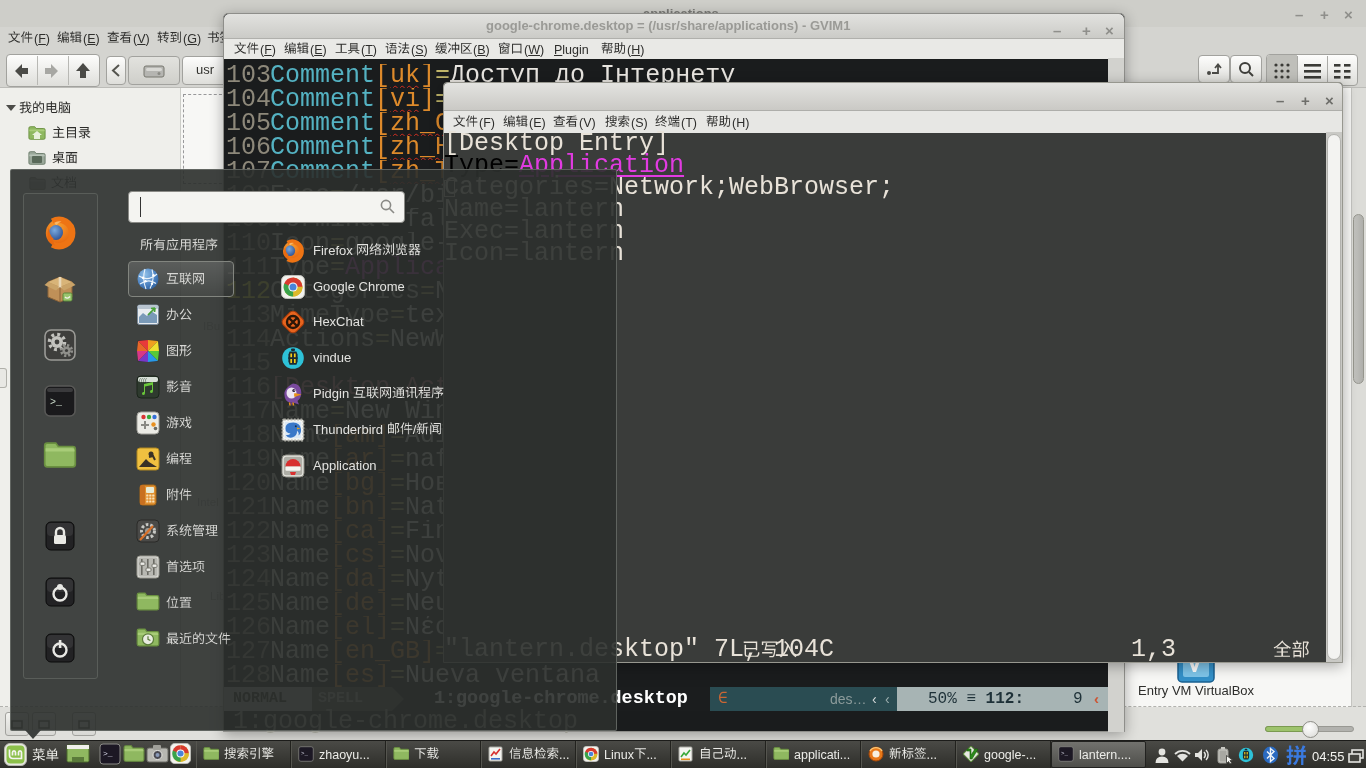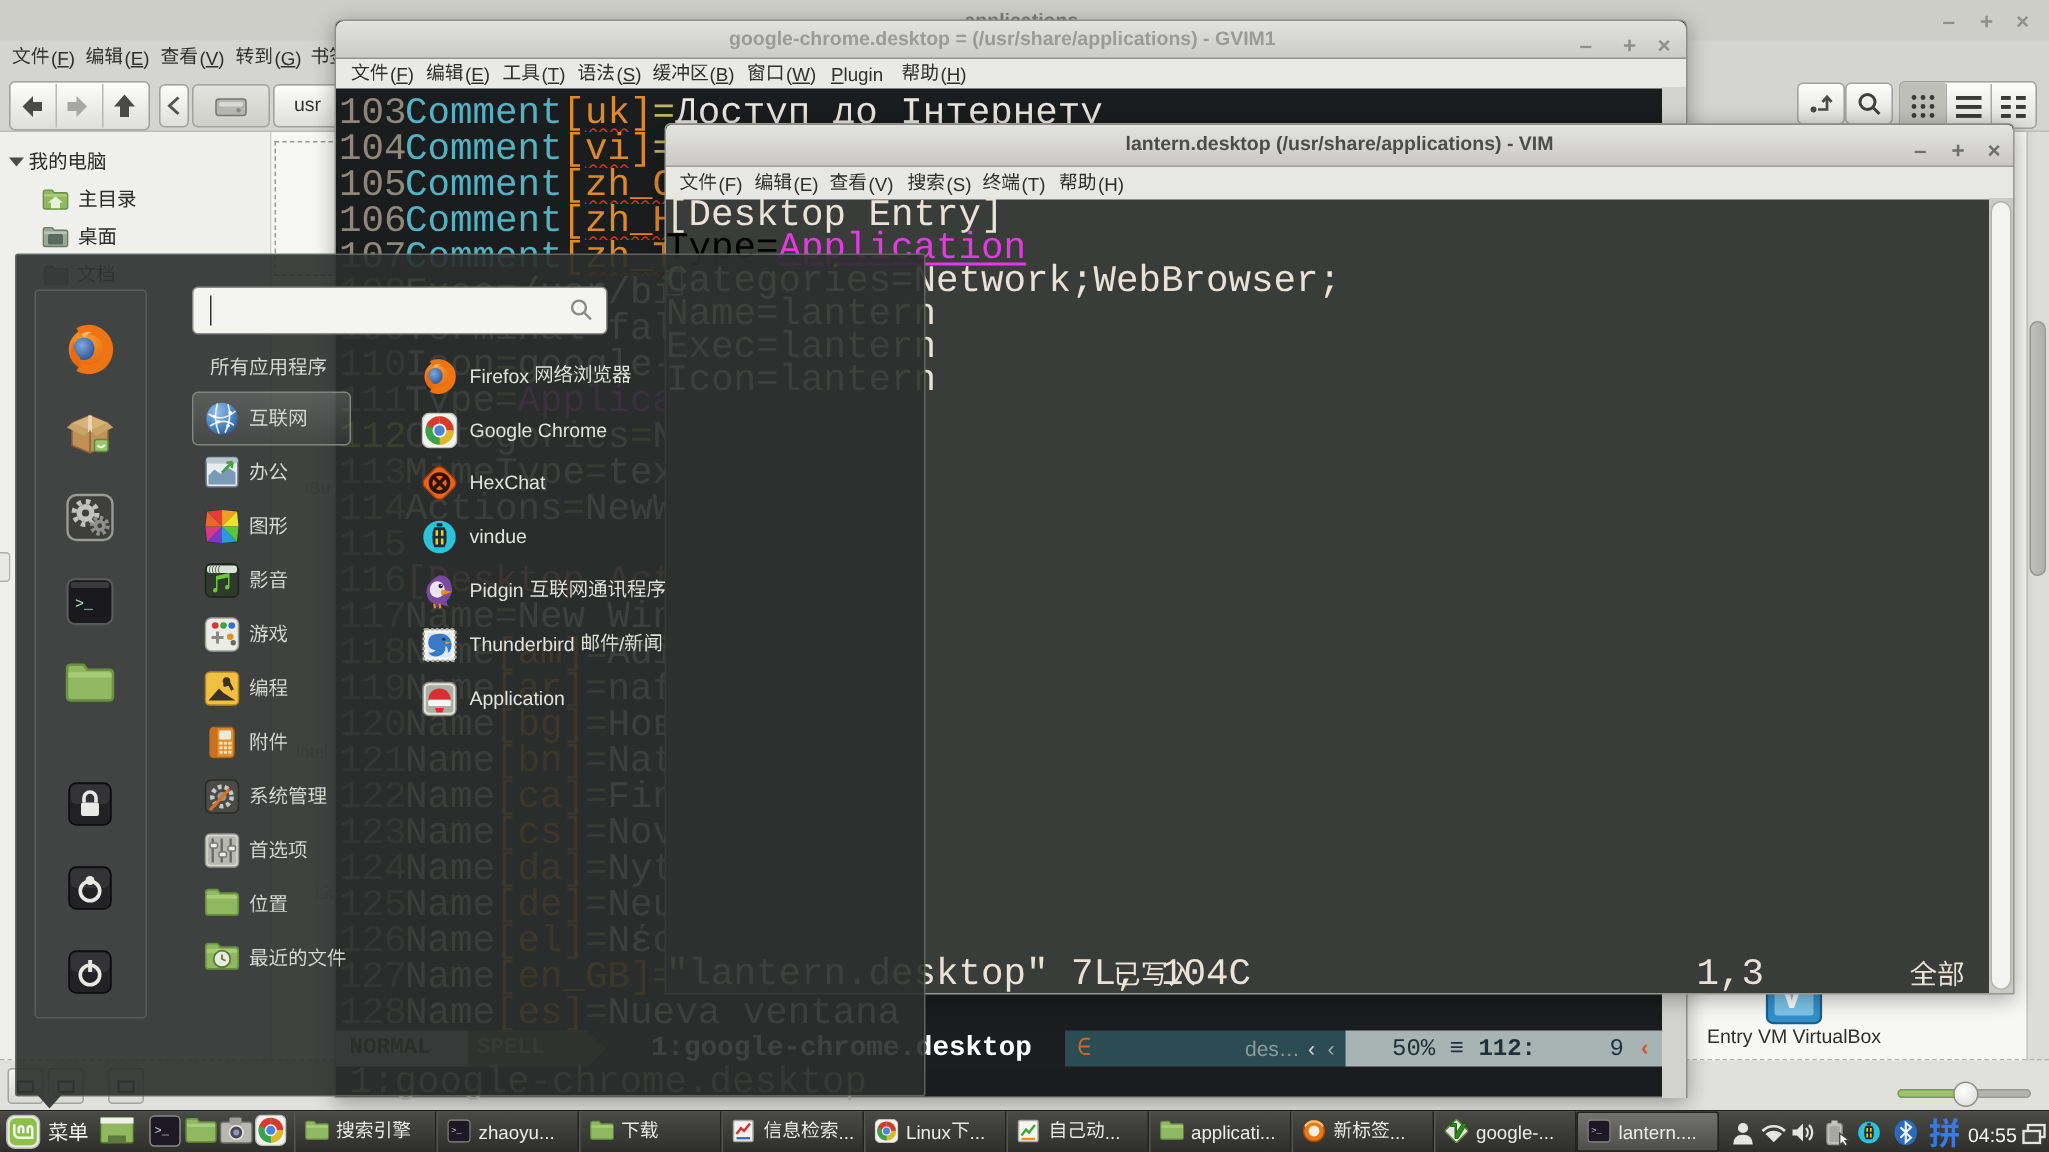--- a/index.html
+++ b/index.html
@@ -391,21 +391,20 @@
 <div class="t" style="left:885px;top:687px;line-height:24px;font-size:14px;color:#9fb0b0">‹</div>
 <div class="a" style="left:897px;top:687px;width:211px;height:24px;background:#a7b4b4"></div>
 <div class="t m" style="left:928px;top:687px;line-height:24px;font-size:16px;color:#1e3138">50% ≡ <b>112:</b></div>
 <div class="t m" style="left:1073px;top:687px;line-height:24px;font-size:16px;color:#1e3138">9</div>
 <div class="t" style="left:1094px;top:687px;line-height:24px;font-size:15px;font-weight:bold;color:#cc5533">‹</div>
 <div class="t m" style="left:233px;top:711px;line-height:21px;color:#999990">1:google-chrome.desktop</div>
 <div class="a" style="left:1108px;top:58px;width:16px;height:674px;background:#d2d2ce"></div>
 <div class="a" style="left:1109px;top:300px;width:14px;height:250px;background:#f3f3f1;border:1px solid #b0b0ac;border-radius:7px"></div>
 <div class="a" style="left:443px;top:82px;width:900px;height:581px;background:#3a3c3a;border:1px solid #97978f;border-radius:4px 4px 0 0;box-shadow:0 3px 14px rgba(0,0,0,0.32)">
     <div class="a" style="left:0;top:0;width:898px;height:28px;background:linear-gradient(#e3e3e0,#cac9c5);border-radius:4px 4px 0 0;border-bottom:1px solid #aeaeaa"></div>
-    <div class="t" style="left:0;width:898px;text-align:center;top:6px;font-weight:bold;font-size:13px;color:#4c4c48">lantern.desktop (/usr/share/applications) - VIM</div>
     <div class="wbtn" style="left:832px;top:13px;color:#6e6e6a">–</div>
     <div class="wbtn" style="left:857px;top:13px;color:#6e6e6a">+</div>
     <div class="wbtn" style="left:881px;top:13px;color:#6e6e6a">×</div>
     <div class="a" style="left:0;top:28px;width:898px;height:22px;background:#e7e7e4"></div>
     <div style="position:absolute;left:9px;top:32.1px;line-height:0"><svg style="vertical-align:top;" width="25.0" height="13.5" viewBox="0 0 128 69">
         <g transform="translate(0,55.5) scale(1,-1)" fill="#2e2e2c">
           <use href="#g6587" x="0"></use>
           <use href="#g4ef6" x="64"></use>
         </g>
       </svg></div>

